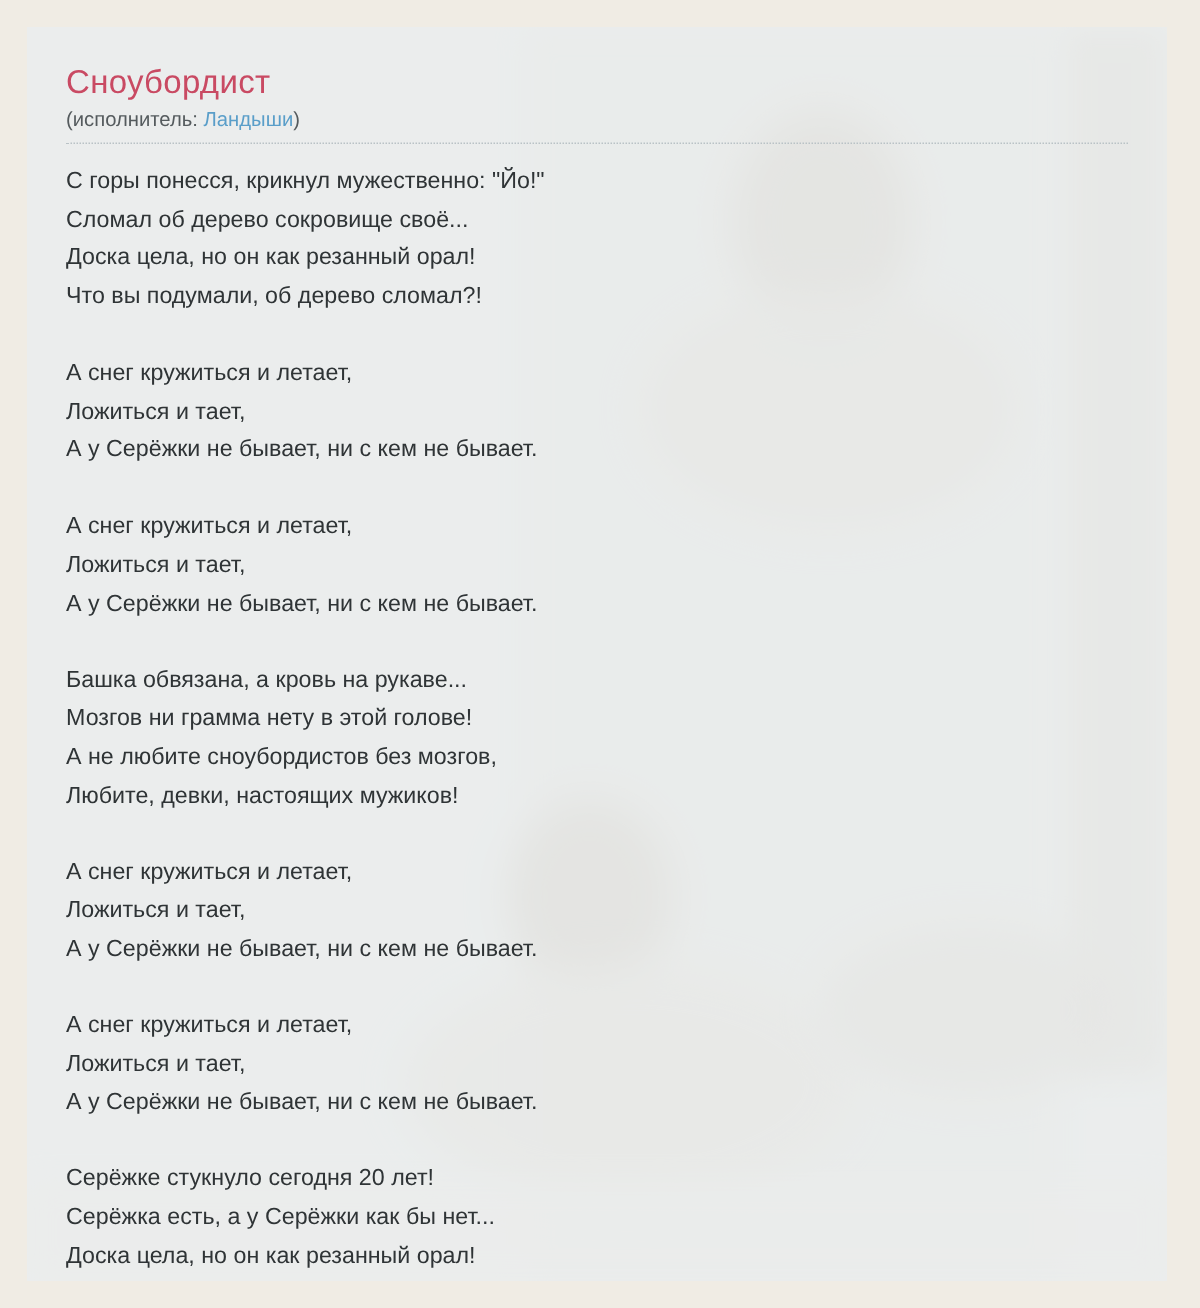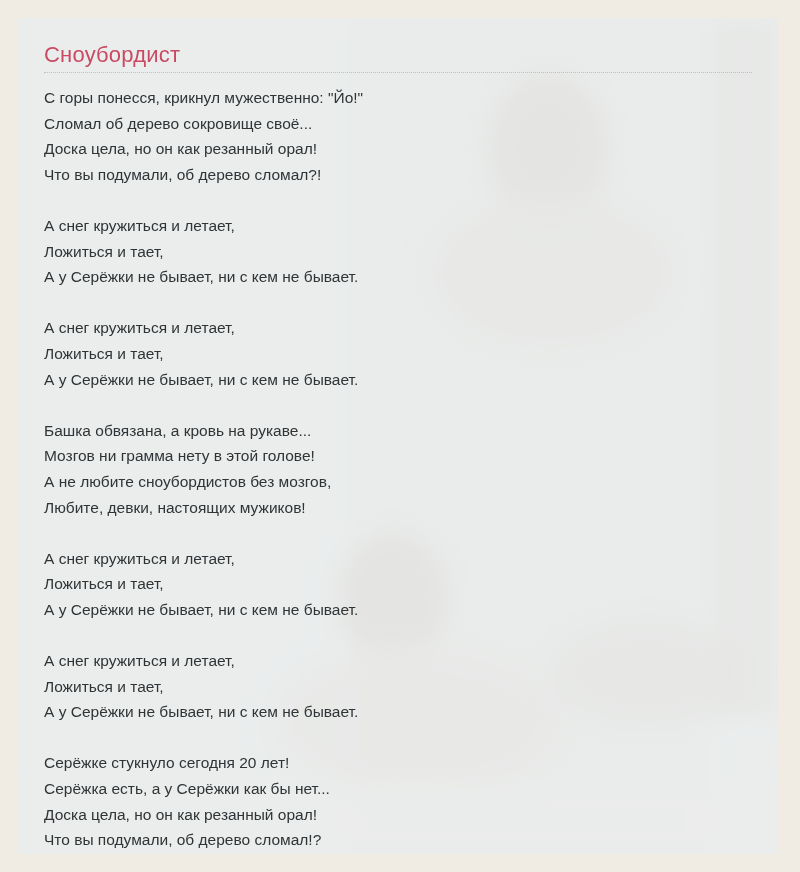--- a/index.html
+++ b/index.html
@@ -98,20 +98,21 @@
       <div class="blob" style="left:250px; top:625px; width:300px; height:160px; background:#dedad3; opacity:.8;"></div>
       <div class="blob" style="left:530px; top:600px; width:200px; height:110px; background:#d7d3cc; opacity:.8;"></div>
       <div class="rect" style="left:0; top:770px; width:760px; height:66px; background:#e9e7e3; opacity:.8;"></div>
       <div class="rect" style="left:0; top:0; width:760px; height:836px; background:#eceeee; opacity:.72; filter:none;"></div>
     </div>
 
     <div id="content">
 
       <h1 id="song-title">Сноубордист</h1>
 
+      <p id="artist-line"><span>(исполнитель: </span><a href="#">Ландыши</a><span>)</span></p>
 
       <hr id="divider">
 
       <pre id="lyrics">С горы понесся, крикнул мужественно: "Йо!"
 Сломал об дерево сокровище своё...
 Доска цела, но он как резанный орал!
 Что вы подумали, об дерево сломал?!
 
 А снег кружиться и летает,
 Ложиться и тает,

